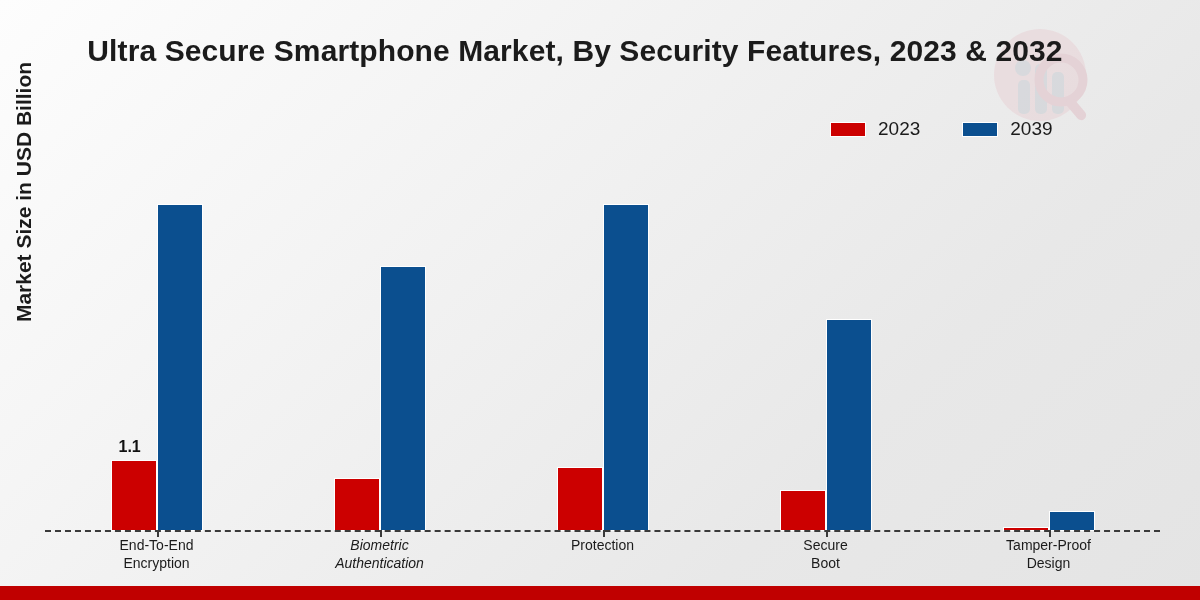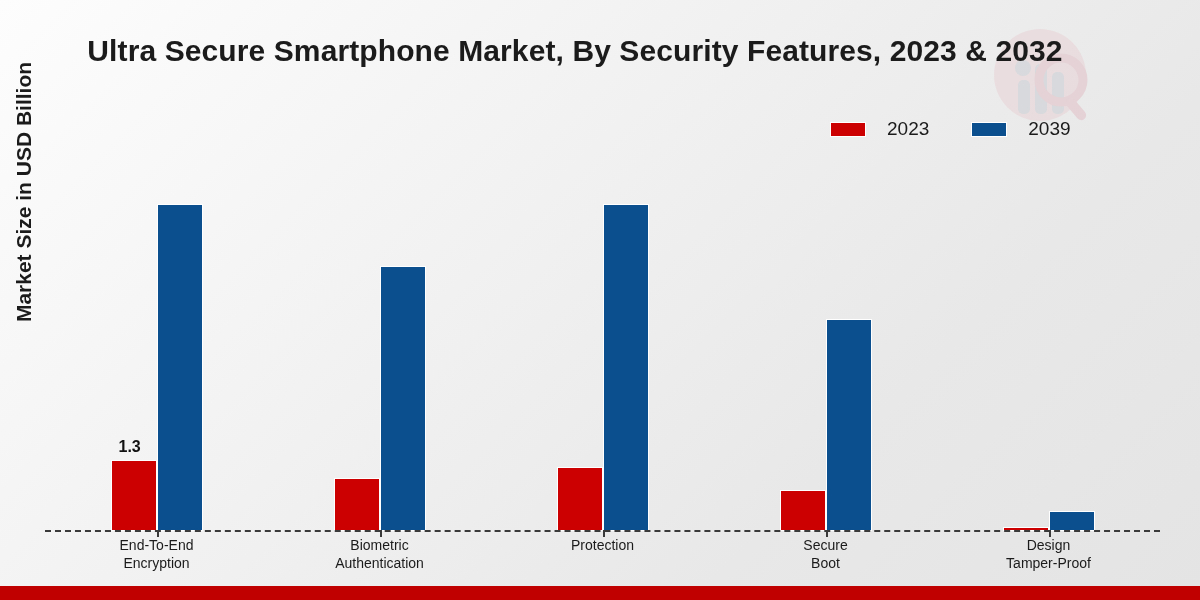--- a/index.html
+++ b/index.html
@@ -51,21 +51,21 @@
     position: absolute;
     top: 118px;
     left: 830px;
     display: flex;
     align-items: center;
     gap: 42px;
   }
   .legend-entry {
     display: flex;
     align-items: center;
-    gap: 21px;
+    gap: 12px;
   }
   .legend-swatch {
     width: 36px;
     height: 15px;
     border: 1px solid #ffffff;
     box-sizing: border-box;
   }
   .legend-label {
     font-size: 19px;
     color: #1b1b1b;
@@ -180,21 +180,21 @@
       <span class="legend-swatch bar-2032"></span>
       <span class="legend-label">2039</span>
     </div>
   </div>
 
   <div class="ylabel">Market Size in USD Billion</div>
 
   <div class="plot" id="plot">
       <div class="bar-group" style="left: 65.5px; width: 92px;">
         <div class="bar bar-2023" title="2023: 0.8" style="left: 0px; width: 46px; height: 70.6667px;"></div>
-        <div class="bar-value" style="left: 8px; bottom: 74.6667px;">1.3</div>
+        <div class="bar-value" style="left: 8px; bottom: 74.6667px;">1.1</div>
         <div class="bar bar-2032" title="2032: 3.7" style="left: 46px; width: 46px; height: 326.833px;"></div>
       </div>
       <div class="bar-group" style="left: 288.5px; width: 92px;">
         <div class="bar bar-2023" title="2023: 0.6" style="left: 0px; width: 46px; height: 53px;"></div>
         <div class="bar bar-2032" title="2032: 3" style="left: 46px; width: 46px; height: 265px;"></div>
       </div>
       <div class="bar-group" style="left: 511.5px; width: 92px;">
         <div class="bar bar-2023" title="2023: 0.73" style="left: 0px; width: 46px; height: 64.4833px;"></div>
         <div class="bar bar-2032" title="2032: 3.7" style="left: 46px; width: 46px; height: 326.833px;"></div>
       </div>
@@ -210,35 +210,35 @@
 
   <div class="baseline"></div>
 
   <div id="ticks">
       <div class="tick-mark" style="left: 156.5px;"></div>
       <div class="tick" style="left: 56.5px; width: 200px;">
         <div>End-To-End</div>
         <div>Encryption</div>
       </div>
       <div class="tick-mark" style="left: 379.5px;"></div>
-      <div class="tick" style="left: 279.5px; width: 200px;">
+      <div class="tick" style="left: 279.5px; width: 200px; font-style: italic;">
         <div>Biometric</div>
         <div>Authentication</div>
       </div>
       <div class="tick-mark" style="left: 602.5px;"></div>
       <div class="tick" style="left: 502.5px; width: 200px;">
         <div>Protection</div>
       </div>
       <div class="tick-mark" style="left: 825.5px;"></div>
       <div class="tick" style="left: 725.5px; width: 200px;">
         <div>Secure</div>
         <div>Boot</div>
       </div>
       <div class="tick-mark" style="left: 1048.5px;"></div>
       <div class="tick" style="left: 948.5px; width: 200px;">
+        <div>Tamper-Proof</div>
         <div>Design</div>
-        <div>Tamper-Proof</div>
       </div>
     </div>
 
   <div class="bottom-stripe"></div>
 
 </div>
 
 </body></html>

